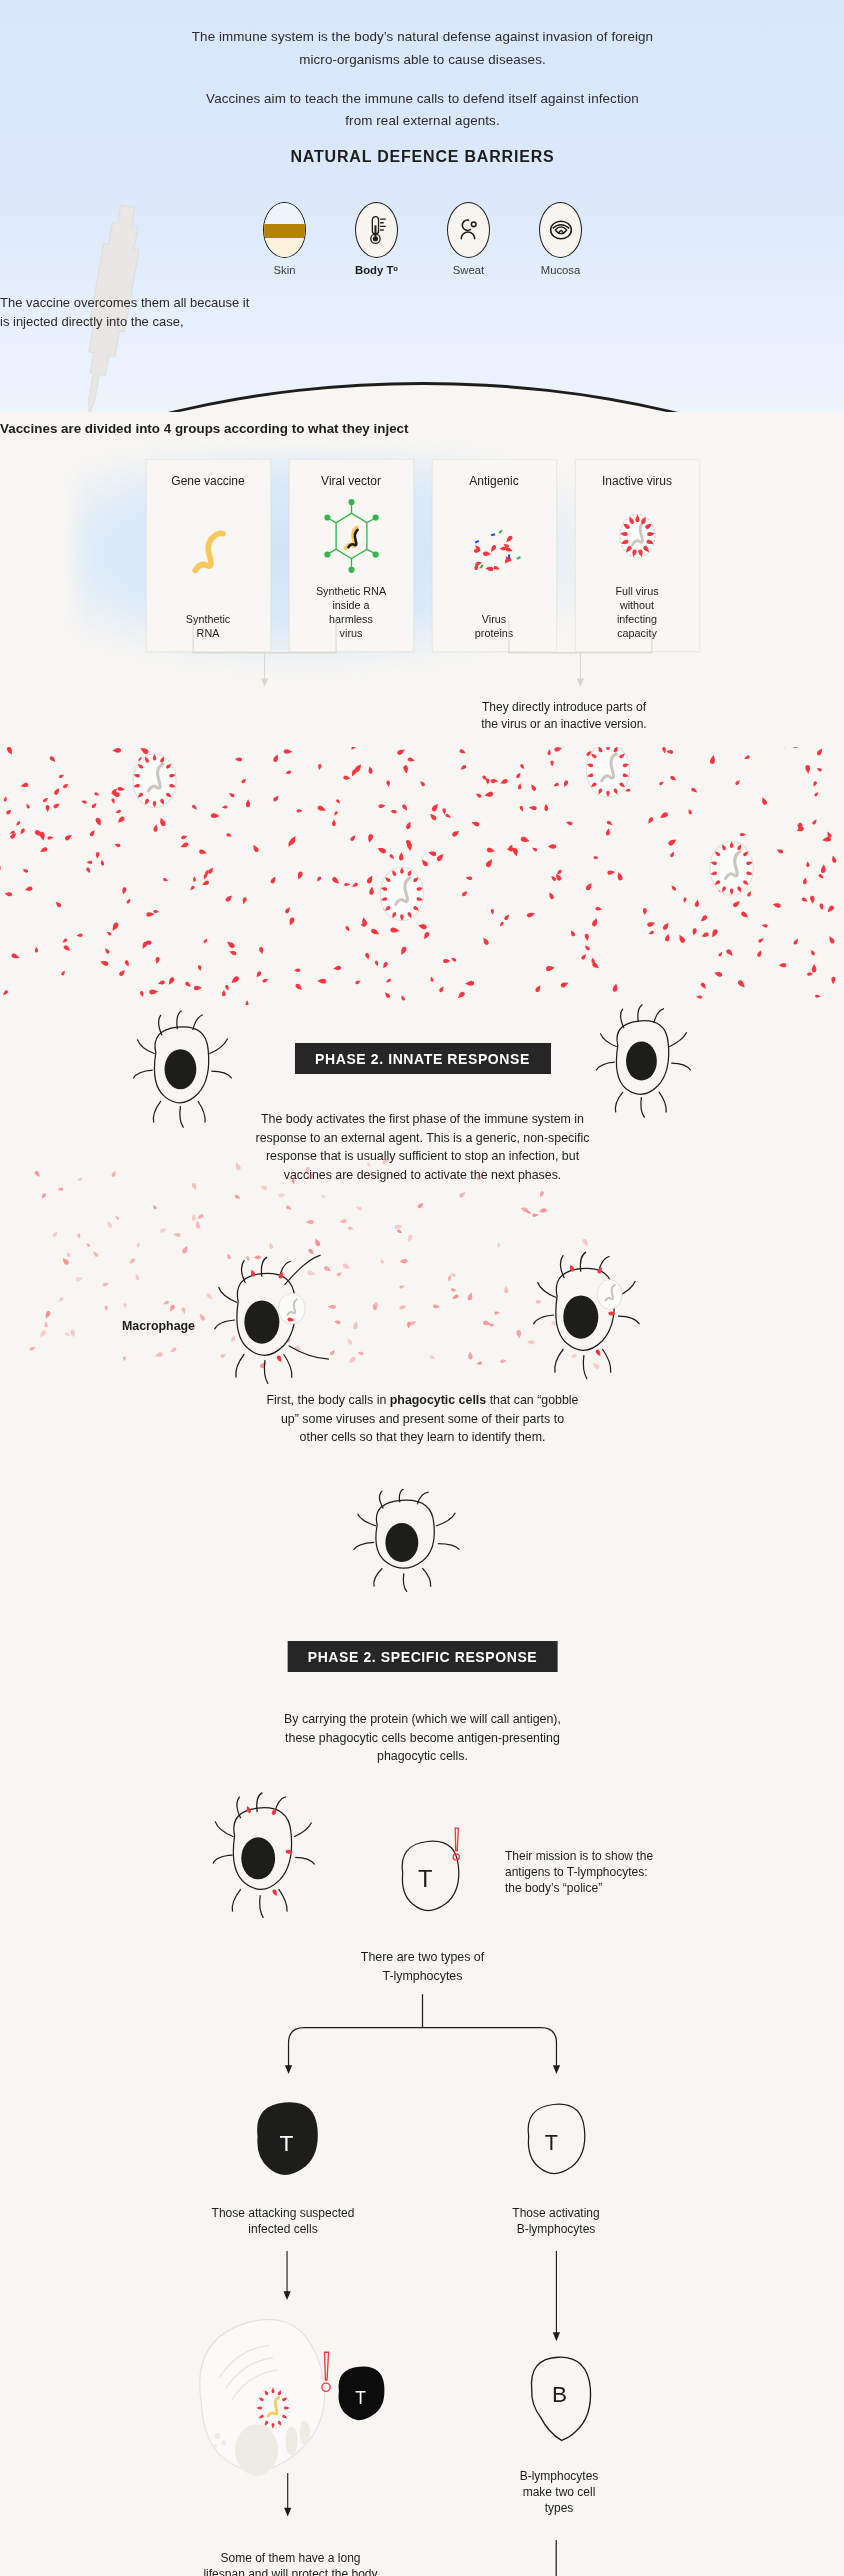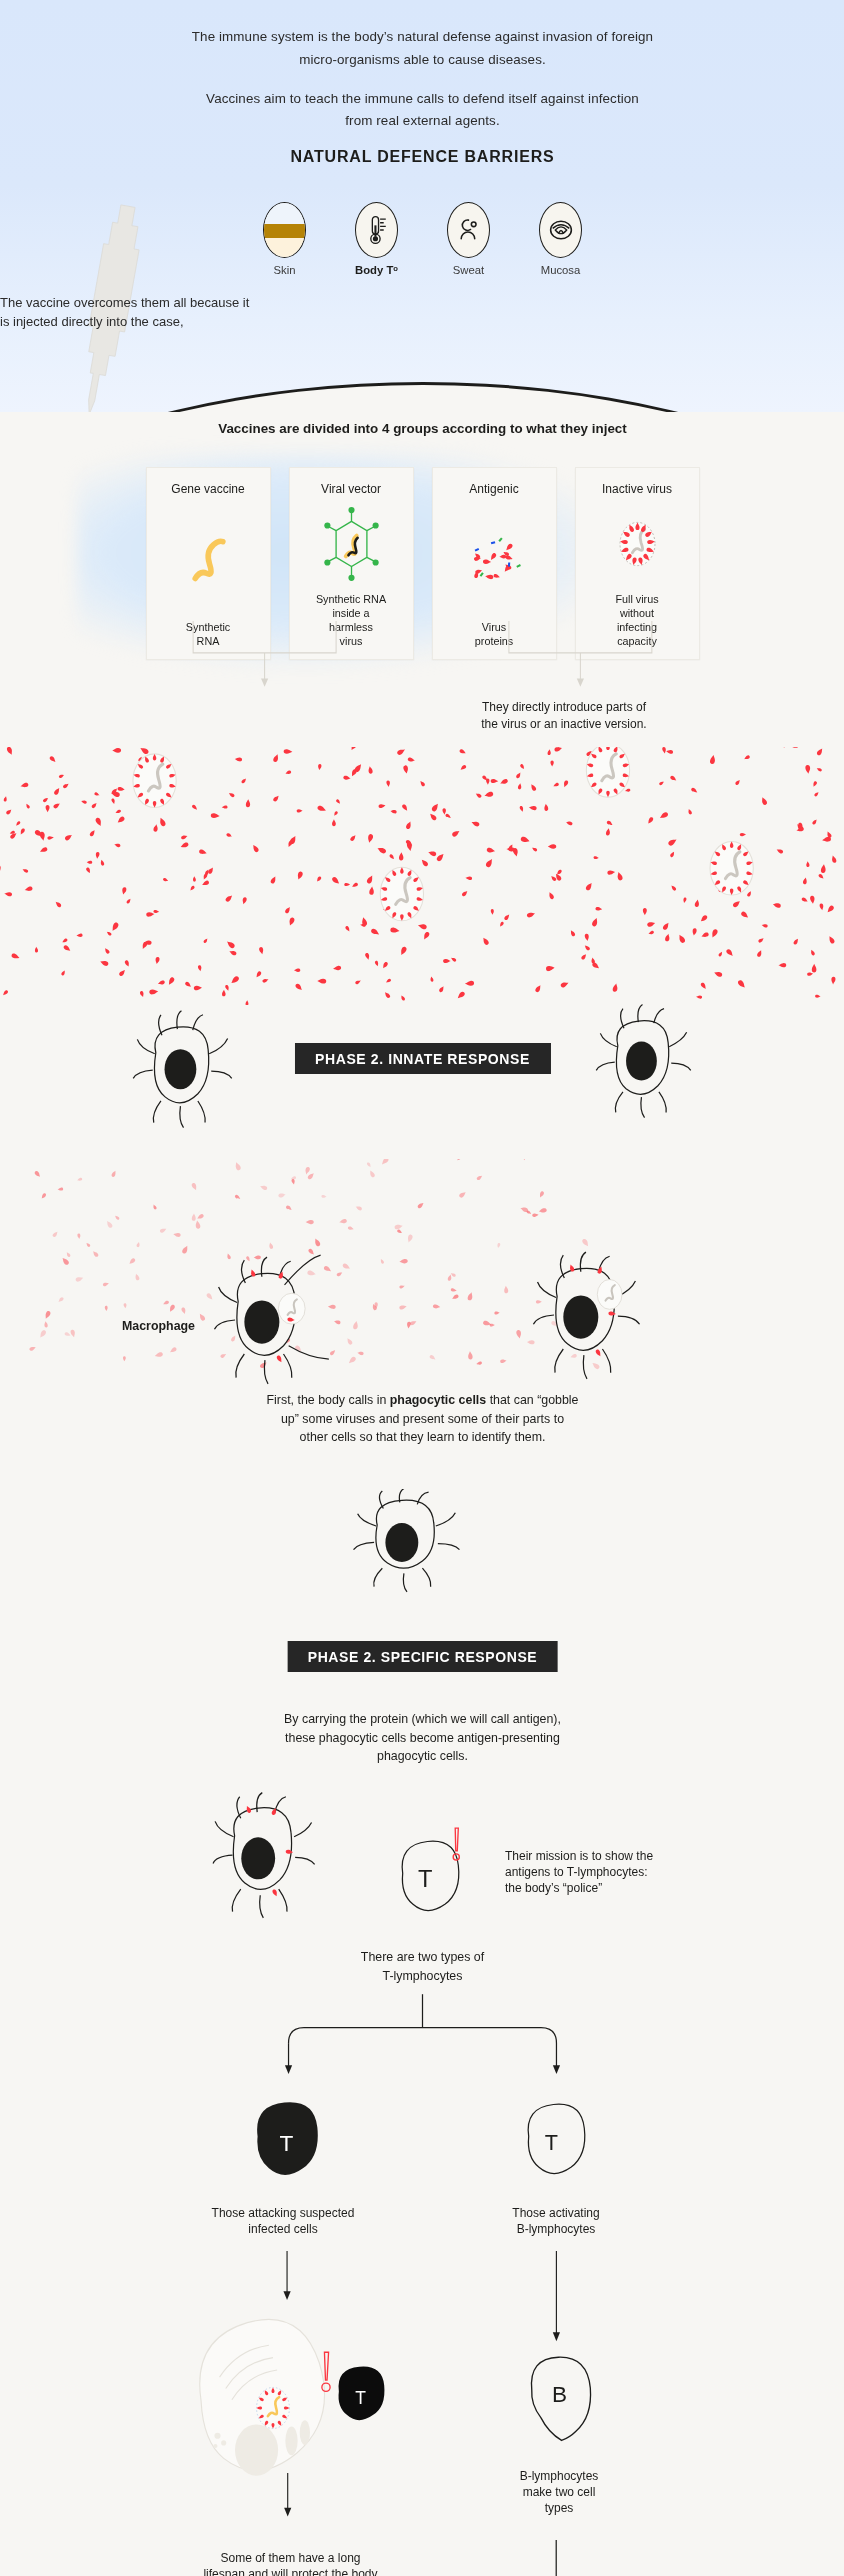--- a/index.html
+++ b/index.html
@@ -69,26 +69,26 @@
     transform:rotate(10deg);
   }
 
   
   .blob{
     position:absolute; left:77px; top:453px; width:546px; height:216px;
     background:radial-gradient(ellipse at 42% 46%, #cfe4f7 0%, #dbeaf9 45%, rgba(226,239,250,0) 72%);
     filter:blur(8.2px);
   }
   .groups-title{
-    position:absolute; left:0; top:421px; width:845px; text-align:center;
+    position:absolute; left:0; top:421px; width:845px; 
     font-size:13.4px; font-weight:bold; color:#1d1d1b;
   }
   .group-row{
     position:absolute; left:0; top:459px; width:845px;
-    display:flex; justify-content:center; gap:18px;margin-top:8px;
+    display:flex; justify-content:center; gap:18px;
   }
   .gcard{
     width:125px; min-height:160px; background:#f8f7f4;
     border:0.5px solid #eceae4;
     box-shadow:0 0.5px 1.5px rgba(0,0,0,.06);
     padding:14.4px 8.2px 11.3px 8.2px;
     display:flex; flex-direction:column; align-items:center;
   }
   .gcard .gtitle{ font-size:12px; color:#1d1d1b; text-align:center; margin-bottom:9.3px; }
   .gcard .gart{ flex:1; display:flex; align-items:center; justify-content:center; min-height:62px; }
@@ -740,20 +740,24 @@
           <path d="M0 0 C -1.2 3 -3 4.5 -3.2 7.5 C -3.4 10.5 -2 12 0 12 C 2 12 3.4 10.5 3.2 7.5 C 3 4.5 1.2 3 0 0 Z" fill="#fb3640" transform="translate(1379.0530276883635,246.5710885657283) rotate(257.14285714285717) scale(1.05)"></path>
           <path d="M0 0 C -1.2 3 -3 4.5 -3.2 7.5 C -3.4 10.5 -2 12 0 12 C 2 12 3.4 10.5 3.2 7.5 C 3 4.5 1.2 3 0 0 Z" fill="#fb3640" transform="translate(1379.0530276883635,223.42891143427167) rotate(282.8571428571429) scale(1.05)"></path>
           <path d="M0 0 C -1.2 3 -3 4.5 -3.2 7.5 C -3.4 10.5 -2 12 0 12 C 2 12 3.4 10.5 3.2 7.5 C 3 4.5 1.2 3 0 0 Z" fill="#fb3640" transform="translate(1387.1630777363428,202.57853030334587) rotate(308.57142857142856) scale(1.05)"></path>
           <path d="M0 0 C -1.2 3 -3 4.5 -3.2 7.5 C -3.4 10.5 -2 12 0 12 C 2 12 3.4 10.5 3.2 7.5 C 3 4.5 1.2 3 0 0 Z" fill="#fb3640" transform="translate(1401.7768829570625,188.1496188690742) rotate(334.2857142857143) scale(1.05)"></path>
         </g>
       </svg>
   </div>
 
   <div class="phase-banner" style="top:1043px">PHASE 2. INNATE RESPONSE</div>
 
+  <div class="para" style="top:1110px; white-space:pre-line">The body activates the first phase of the immune system in
+response to an external agent. This is a generic, non-specific
+response that is usually sufficient to stop an infection, but
+vaccines are designed to activate the next phases.</div>
 
   <svg style="position:absolute;left:0;top:1159px;width:845px;height:216px" id="pink-svg" viewBox="0 0 1640 420">
       <path d="M0 0 C -1.2 3 -3 4.5 -3.2 7.5 C -3.4 10.5 -2 12 0 12 C 2 12 3.4 10.5 3.2 7.5 C 3 4.5 1.2 3 0 0 Z" fill="#fb3640" transform="translate(552.0387517146776,249.048353909465) rotate(74.94135802469135) scale(1.042744341563786)" opacity="0.23"></path>
       <path d="M0 0 C -1.2 3 -3 4.5 -3.2 7.5 C -3.4 10.5 -2 12 0 12 C 2 12 3.4 10.5 3.2 7.5 C 3 4.5 1.2 3 0 0 Z" fill="#fb3640" transform="translate(87.50471536351166,310.4766803840878) rotate(205.31944444444446) scale(1.320380658436214)" opacity="0.52"></path>
       <path d="M0 0 C -1.2 3 -3 4.5 -3.2 7.5 C -3.4 10.5 -2 12 0 12 C 2 12 3.4 10.5 3.2 7.5 C 3 4.5 1.2 3 0 0 Z" fill="#fb3640" transform="translate(379.7865226337449,60.69101508916324) rotate(154.49382716049382) scale(1.2386033950617286)" opacity="0.28"></path>
       <path d="M0 0 C -1.2 3 -3 4.5 -3.2 7.5 C -3.4 10.5 -2 12 0 12 C 2 12 3.4 10.5 3.2 7.5 C 3 4.5 1.2 3 0 0 Z" fill="#fb3640" transform="translate(658.2051611796982,123.14814814814814) rotate(256.90895061728395) scale(1.2437088477366256)" opacity="0.33"></path>
       <path d="M0 0 C -1.2 3 -3 4.5 -3.2 7.5 C -3.4 10.5 -2 12 0 12 C 2 12 3.4 10.5 3.2 7.5 C 3 4.5 1.2 3 0 0 Z" fill="#fb3640" transform="translate(966.8964334705075,173.15672153635117) rotate(193.67592592592592) scale(0.8264377572016461)" opacity="0.19"></path>
       <path d="M0 0 C -1.2 3 -3 4.5 -3.2 7.5 C -3.4 10.5 -2 12 0 12 C 2 12 3.4 10.5 3.2 7.5 C 3 4.5 1.2 3 0 0 Z" fill="#fb3640" transform="translate(87.03317901234568,315.6550068587106) rotate(352.5725308641975) scale(0.988641975308642)" opacity="0.35"></path>
       <path d="M0 0 C -1.2 3 -3 4.5 -3.2 7.5 C -3.4 10.5 -2 12 0 12 C 2 12 3.4 10.5 3.2 7.5 C 3 4.5 1.2 3 0 0 Z" fill="#fb3640" transform="translate(792.3808299039781,329.65534979423865) rotate(188.0432098765432) scale(1.1099511316872428)" opacity="0.52"></path>
       <path d="M0 0 C -1.2 3 -3 4.5 -3.2 7.5 C -3.4 10.5 -2 12 0 12 C 2 12 3.4 10.5 3.2 7.5 C 3 4.5 1.2 3 0 0 Z" fill="#fb3640" transform="translate(438.18629972565157,379.3552812071331) rotate(61.19907407407407) scale(1.0144393004115226)" opacity="0.31"></path>

